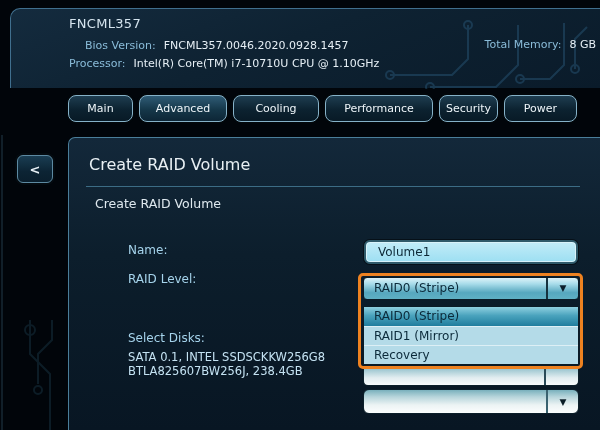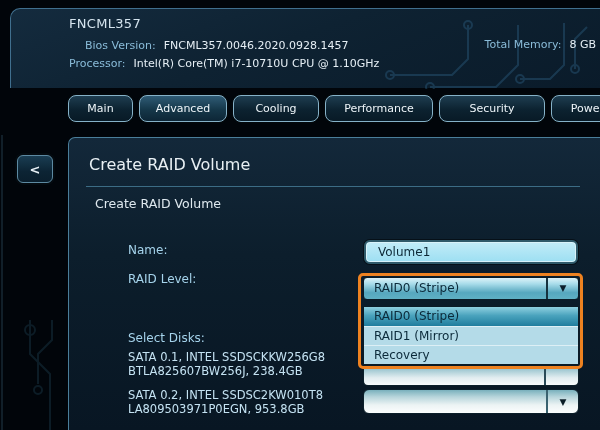--- a/index.html
+++ b/index.html
@@ -24,21 +24,21 @@
   .circuit { position:absolute; pointer-events:none; }
   
   .tabs { position:absolute; left:68px; top:95px; display:flex; gap:6px; }
   .tab {
     height:27px; border-radius:8px; border:1px solid #86b2c8;
     background:linear-gradient(180deg,#1e3d50 0%,#0c2230 55%,#081a26 100%);
     color:#eef5f9; font-size:11px; display:flex; align-items:center; justify-content:center;
     box-shadow:0 0 0 2px #02070b; cursor:pointer;
   }
   .tab:nth-child(1){width:65px} .tab:nth-child(2){width:88px} .tab:nth-child(3){width:86px}
-  .tab:nth-child(4){width:108px} .tab:nth-child(5){width:106px} .tab:nth-child(6){width:73px}
+  .tab:nth-child(4){width:108px} .tab:nth-child(5){width:59px} .tab:nth-child(6){width:73px}
   .tab.selected { background:linear-gradient(180deg,#2f5b75 0%,#153749 55%,#0d2636 100%); }
   
   .back-btn {
     position:absolute; left:17px; top:155px; width:36px; height:28px;
     border-radius:6px; border:1px solid #5d8aa2;
     background:linear-gradient(180deg,#1a3d52 0%,#0c2434 60%,#0a1f2d 100%);
     color:#e8f1f6; font-size:13px; font-weight:bold;
     display:flex; align-items:center; justify-content:center;
     box-shadow:0 0 0 2px #040b10; cursor:pointer;
   }
@@ -190,24 +190,20 @@
 
     <div class="disk-text disk1">
       <div>SATA 0.1, INTEL SSDSCKKW256G8</div>
       <div>BTLA825607BW256J, 238.4GB</div>
     </div>
 
     <div class="disk-dd-sliver">
       <div class="sep"></div>
     </div>
 
-    <div class="disk-text disk2">
-      <div>SATA 0.2, INTEL SSDSC2KW010T8</div>
-      <div>LA809503971P0EGN, 953.8GB</div>
-    </div>
     <div class="disk-dd">
       <div class="dd-arrow">
         <span>▼</span>
       </div>
     </div>
 
     <div class="orange-box"></div>
   </div>
 
 </div>

